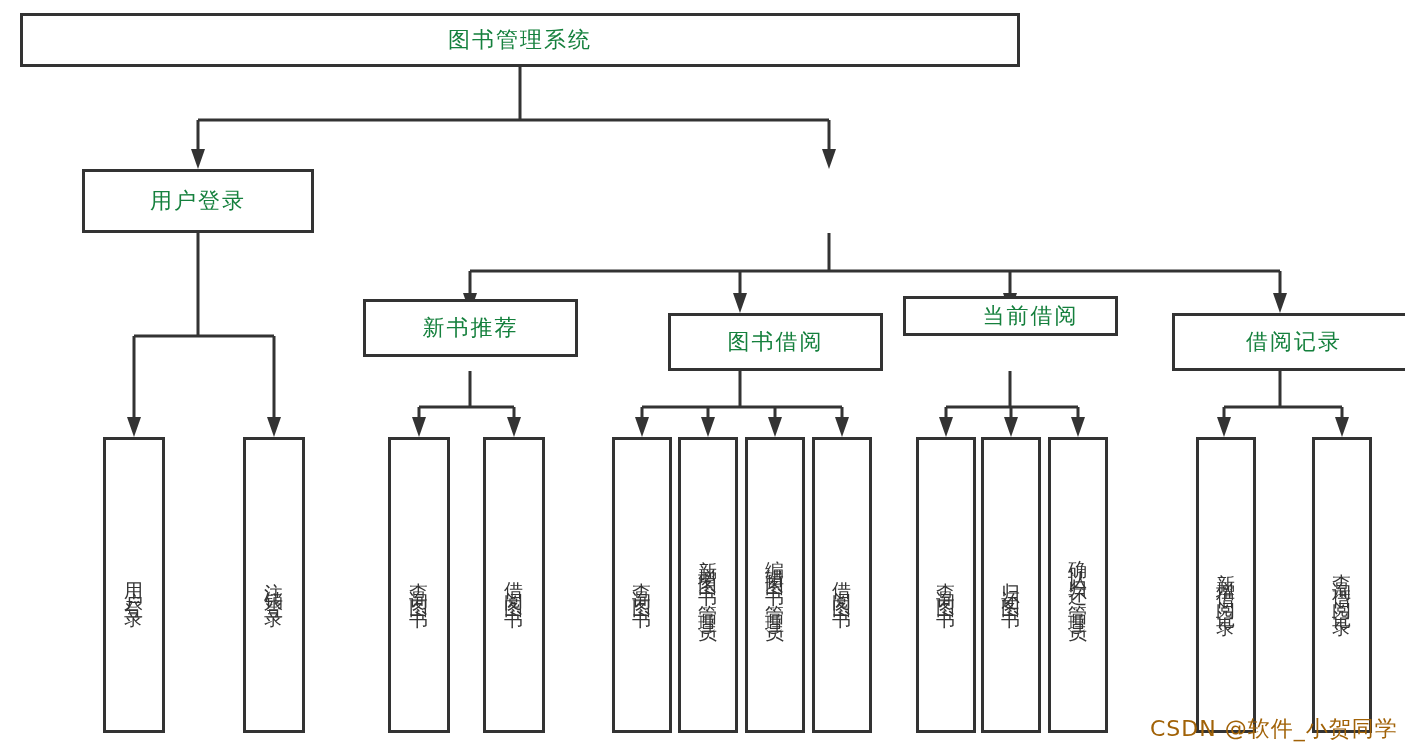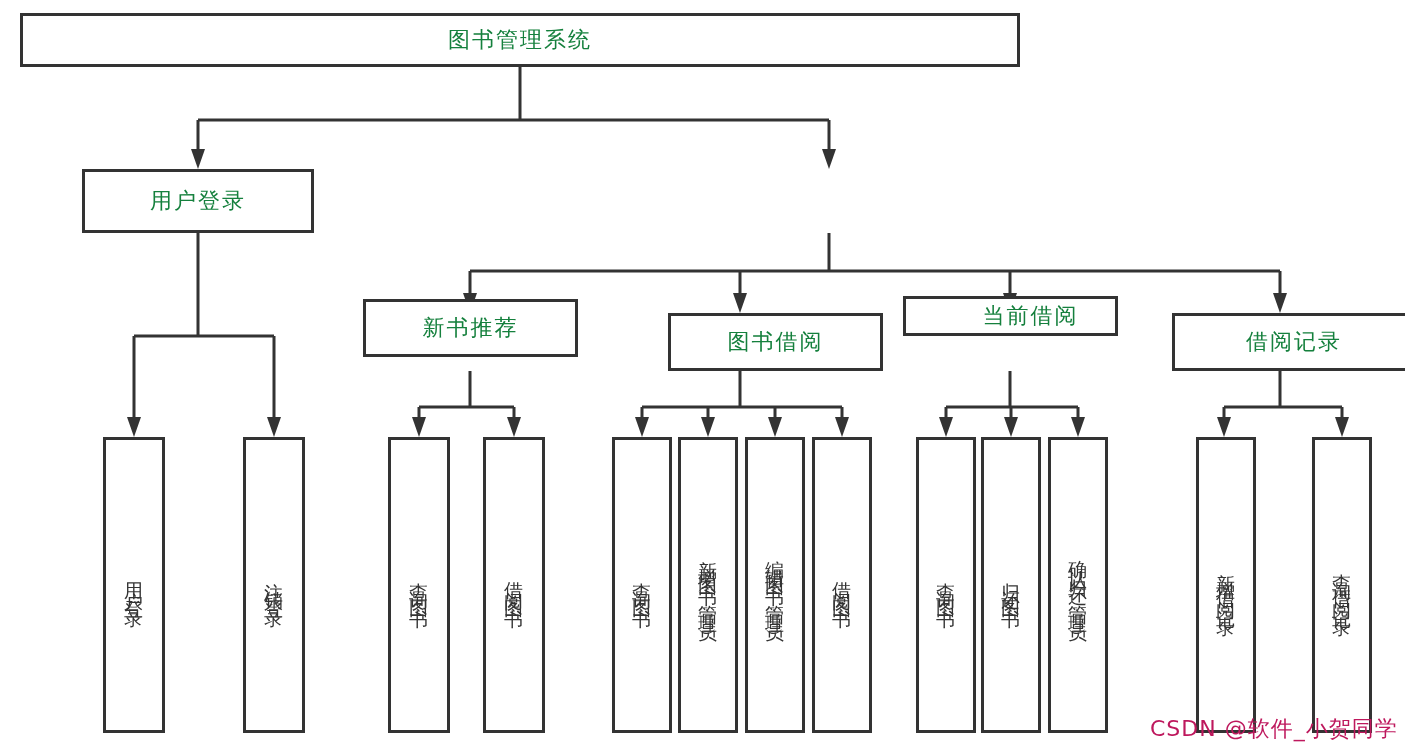--- a/index.html
+++ b/index.html
@@ -58,21 +58,21 @@
   .v8 {left:812px; width:60px;}
   .v9 {left:916px; width:60px;}
   .v10{left:981px; width:60px;}
   .v11{left:1048px;width:60px;}
   .v12{left:1196px;width:60px;}
   .v13{left:1312px;width:60px;}
   .watermark{
     position:absolute;
     left:1150px;top:714px;
     font-size:22px;
-    color:#be185d;
+    color:#a16207;
     letter-spacing:1px;
     white-space:nowrap;
     z-index:3;
   }
 </style>
 </head>
 <body>
 
 <div class="canvas">
 

